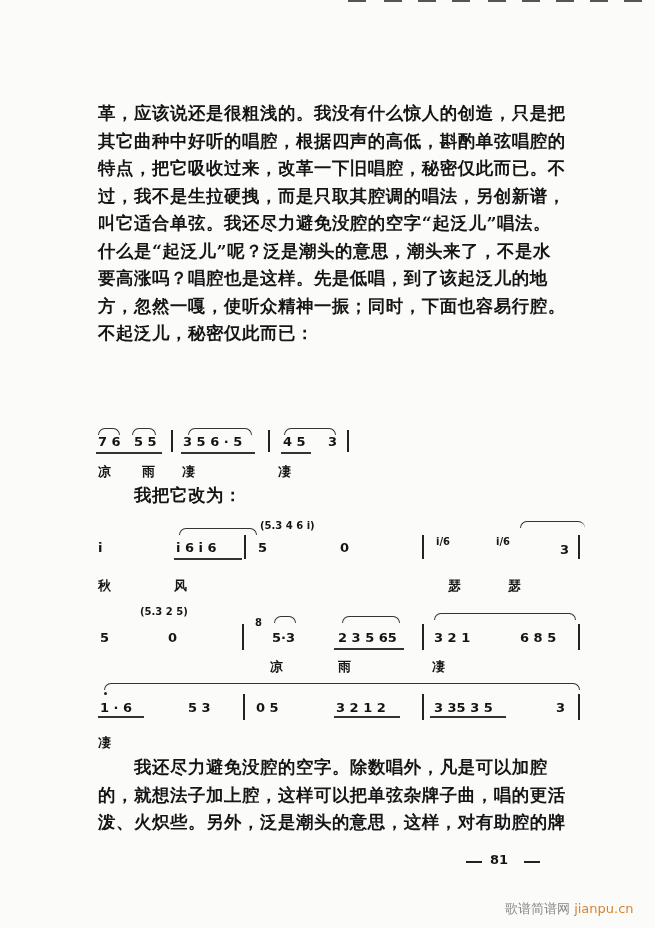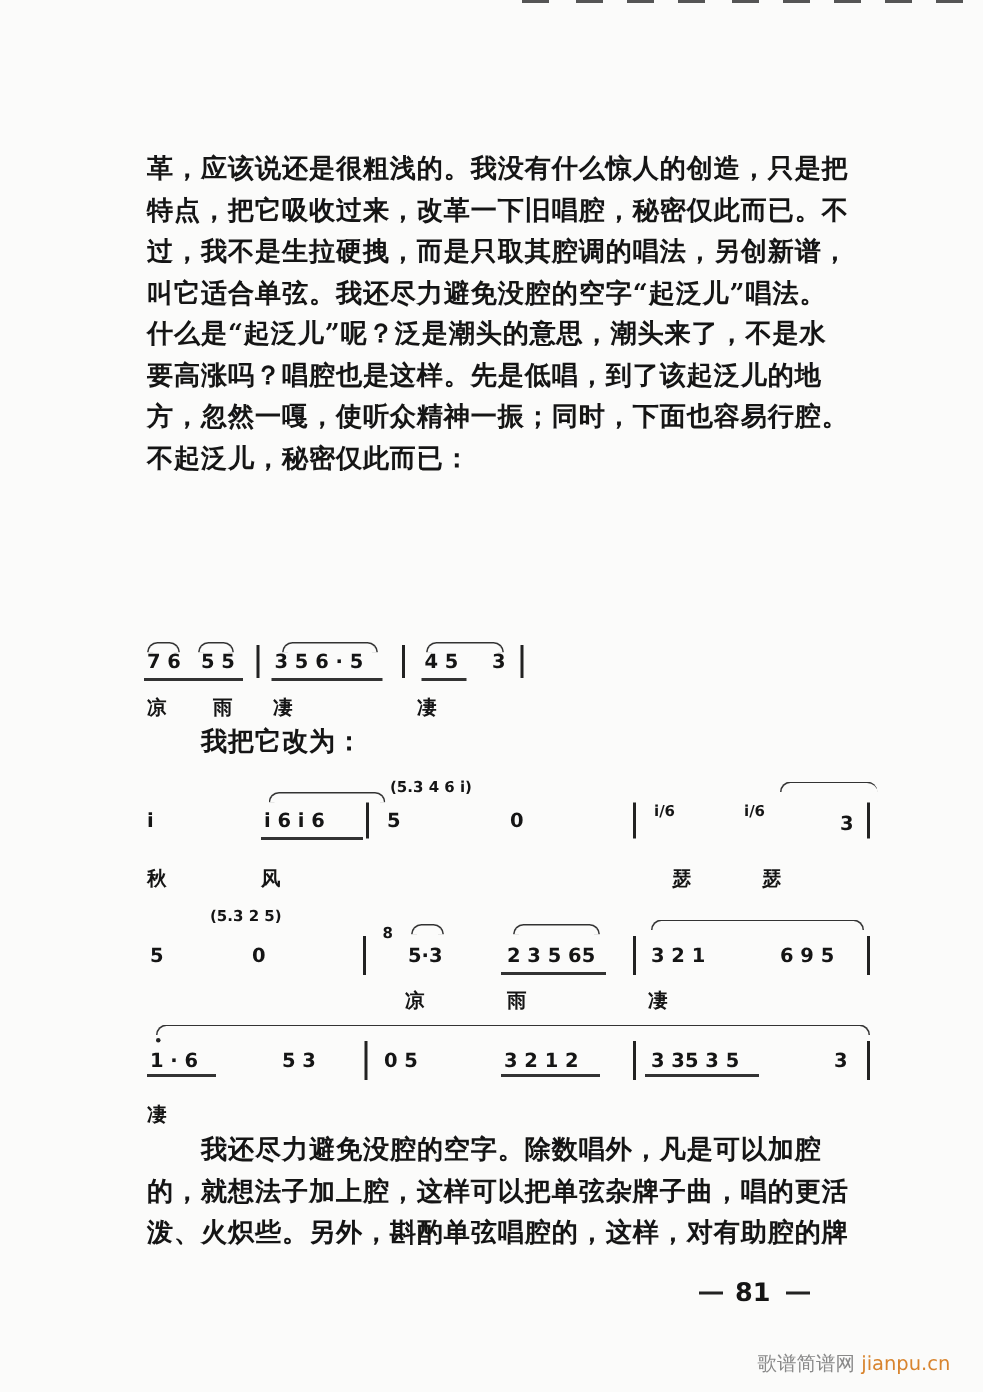--- a/index.html
+++ b/index.html
@@ -16,21 +16,21 @@
     font-weight:bold; text-align:justify;
   }
   .para .line { display:block; white-space:nowrap; height:27.5px; }
   .num { position:absolute; font-family:"DejaVu Sans", sans-serif; font-weight:bold; font-size:13px; }
   .lyric { position:absolute; font-size:13px; font-weight:bold; }
   .bar { position:absolute; width:2px; background:#222; }
   .slur { position:absolute; border-top:1.5px solid #333; border-left:1.5px solid #333; border-right:1.5px solid #333; border-radius:8px 8px 0 0; height:6px; }
   .uline { position:absolute; height:1.5px; background:#333; }
   .dot { position:absolute; width:3px; height:3px; border-radius:50%; background:#222; }
   .small { font-size:10px; }
-  .pageno { position:absolute; left:490px; top:852px; font-size:17px; font-weight:bold; font-family:"DejaVu Sans", sans-serif; }
+  .pageno { position:absolute; left:490px; top:852px; font-size:13px; font-weight:bold; font-family:"DejaVu Sans", sans-serif; }
   .dash { position:absolute; top:861px; height:2px; width:16px; background:#222; }
   .watermark { position:absolute; left:505px; top:900px; font-size:13px; color:#888; font-family:"DejaVu Sans", sans-serif; }
   .watermark .url { color:#d8842e; }
 </style>
 </head>
 <body>
 
 <div>
   <div class="topdash" style="left:348px"></div>
   <div class="topdash" style="left:384px"></div>
@@ -38,20 +38,21 @@
   <div class="topdash" style="left:452px"></div>
   <div class="topdash" style="left:488px"></div>
   <div class="topdash" style="left:522px"></div>
   <div class="topdash" style="left:556px"></div>
   <div class="topdash" style="left:590px"></div>
   <div class="topdash" style="left:624px"></div>
 </div>
 
 <div class="para" style="top:100px">
   <span class="line">革，应该说还是很粗浅的。我没有什么惊人的创造，只是把</span>
+  <span class="line">其它曲种中好听的唱腔，根据四声的高低，斟酌单弦唱腔的</span>
   <span class="line">特点，把它吸收过来，改革一下旧唱腔，秘密仅此而已。不</span>
   <span class="line">过，我不是生拉硬拽，而是只取其腔调的唱法，另创新谱，</span>
   <span class="line">叫它适合单弦。我还尽力避免没腔的空字“起泛儿”唱法。</span>
   <span class="line">什么是“起泛儿”呢？泛是潮头的意思，潮头来了，不是水</span>
   <span class="line">要高涨吗？唱腔也是这样。先是低唱，到了该起泛儿的地</span>
   <span class="line">方，忽然一嘎，使听众精神一振；同时，下面也容易行腔。</span>
   <span class="line">不起泛儿，秘密仅此而已：</span>
 </div>
 
 <div>
@@ -108,21 +109,21 @@
   <div class="bar" style="left:242px;top:624px;height:26px"></div>
   <span class="num small" style="left:255px;top:617px">8</span>
   <div class="slur" style="left:274px;top:616px;width:20px"></div>
   <span class="num" style="left:272px;top:630px">5·3</span>
   <div class="slur" style="left:342px;top:616px;width:56px"></div>
   <span class="num" style="left:338px;top:630px">2 3 5 65</span>
   <div class="uline" style="left:334px;top:648px;width:70px"></div>
   <div class="bar" style="left:422px;top:624px;height:26px"></div>
   <div class="slur" style="left:434px;top:613px;width:140px"></div>
   <span class="num" style="left:434px;top:630px">3 2 1</span>
-  <span class="num" style="left:520px;top:630px">6 9 5</span>
+  <span class="num" style="left:520px;top:630px">6 8 5</span>
   <div class="bar" style="left:578px;top:624px;height:26px"></div>
   <span class="lyric" style="left:270px;top:658px">凉</span>
   <span class="lyric" style="left:338px;top:658px">雨</span>
   <span class="lyric" style="left:432px;top:658px">凄</span>
 </div>
 
 <div>
   <div class="slur" style="left:104px;top:683px;width:474px"></div>
   <div class="dot" style="left:104px;top:692px"></div>
   <span class="num" style="left:100px;top:700px">1 · 6</span>
@@ -136,21 +137,21 @@
   <span class="num" style="left:434px;top:700px">3 35 3 5</span>
   <div class="uline" style="left:430px;top:716px;width:76px"></div>
   <span class="num" style="left:556px;top:700px">3</span>
   <div class="bar" style="left:578px;top:694px;height:26px"></div>
   <span class="lyric" style="left:98px;top:734px">凄</span>
 </div>
 
 <div class="para" style="top:754px">
   <span class="line" style="padding-left:36px">我还尽力避免没腔的空字。除数唱外，凡是可以加腔</span>
   <span class="line">的，就想法子加上腔，这样可以把单弦杂牌子曲，唱的更活</span>
-  <span class="line">泼、火炽些。另外，斟酌单弦唱腔的，这样，对有助腔的牌</span>
+  <span class="line">泼、火炽些。另外，泛是潮头的意思，这样，对有助腔的牌</span>
 </div>
 
 <div class="dash" style="left:466px"></div>
 <div class="pageno">81</div>
 <div class="dash" style="left:524px"></div>
 
 <div class="watermark">
   <span>歌谱简谱网</span>
   <span class="url">jianpu.cn</span>
 </div>

